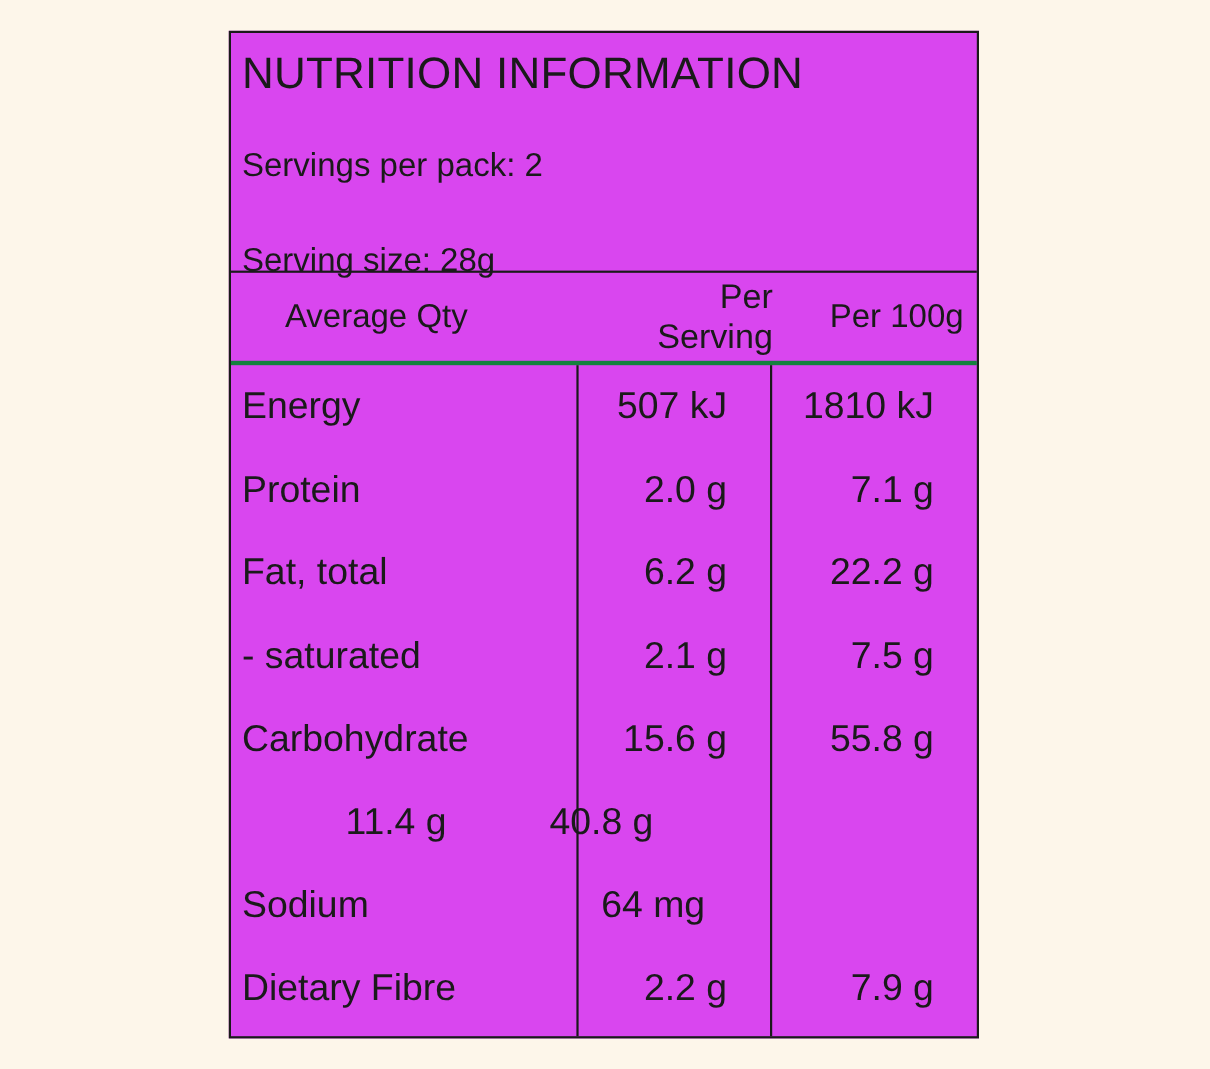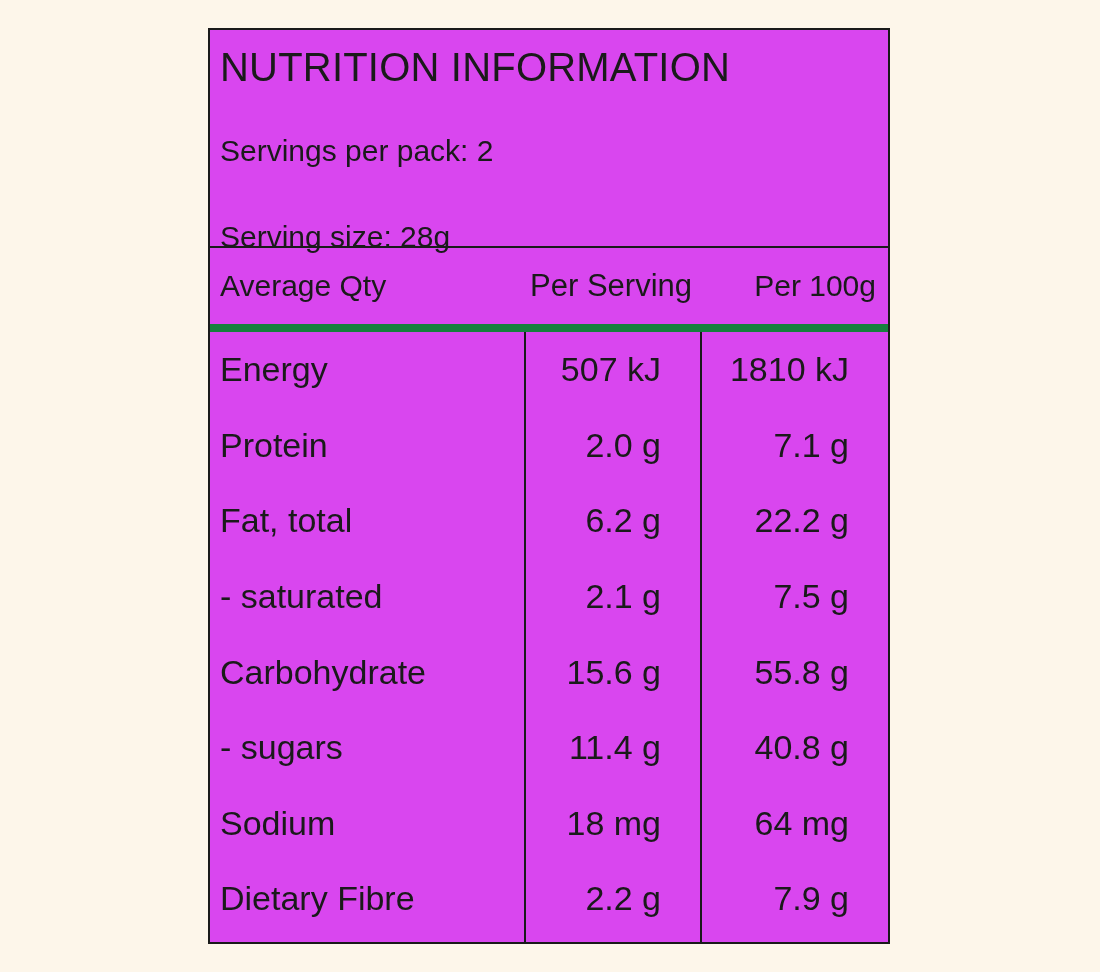--- a/index.html
+++ b/index.html
@@ -45,23 +45,24 @@
     font-size: 30px;
     line-height: 1.62;
     white-space: nowrap;
     margin-top: 37px;
   }
 
   
   .col-header {
     display: flex;
     height: 84px;
-    border-bottom: 8px solid #15803d;
+    border-bottom: 4px solid #15803d;
     box-sizing: border-box;
     align-items: center;
+    padding-left: 39px;
   }
   .col-header .c-label {
     width: 314px;
     box-sizing: border-box;
     padding-left: 10px;
     font-size: 30px;
     text-align: left;
   }
   .col-header .c-serv {
     width: 176px;
@@ -172,28 +173,26 @@
       <div class="c-100">7.5 g</div>
     </div>
 
     <div class="row">
       <div class="c-label">Carbohydrate</div>
       <div class="c-serv">15.6 g</div>
       <div class="c-100">55.8 g</div>
     </div>
 
     <div class="row">
-      <div class="c-label">- sugars</div>
       <div class="c-serv">11.4 g</div>
       <div class="c-100">40.8 g</div>
     </div>
 
     <div class="row">
       <div class="c-label">Sodium</div>
-      <div class="c-serv">18 mg</div>
       <div class="c-100">64 mg</div>
     </div>
 
     <div class="row">
       <div class="c-label">Dietary Fibre</div>
       <div class="c-serv">2.2 g</div>
       <div class="c-100">7.9 g</div>
     </div>
   </div>
 

